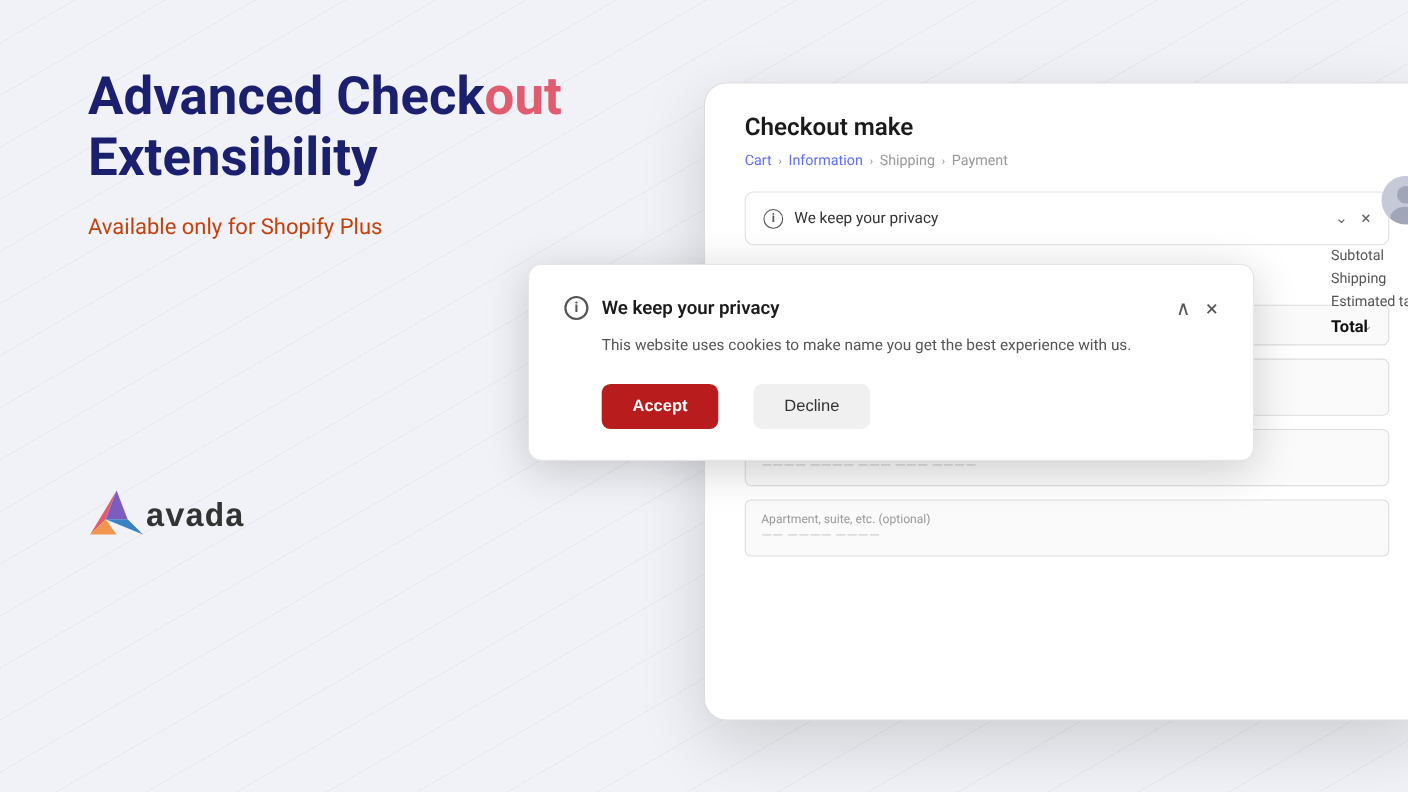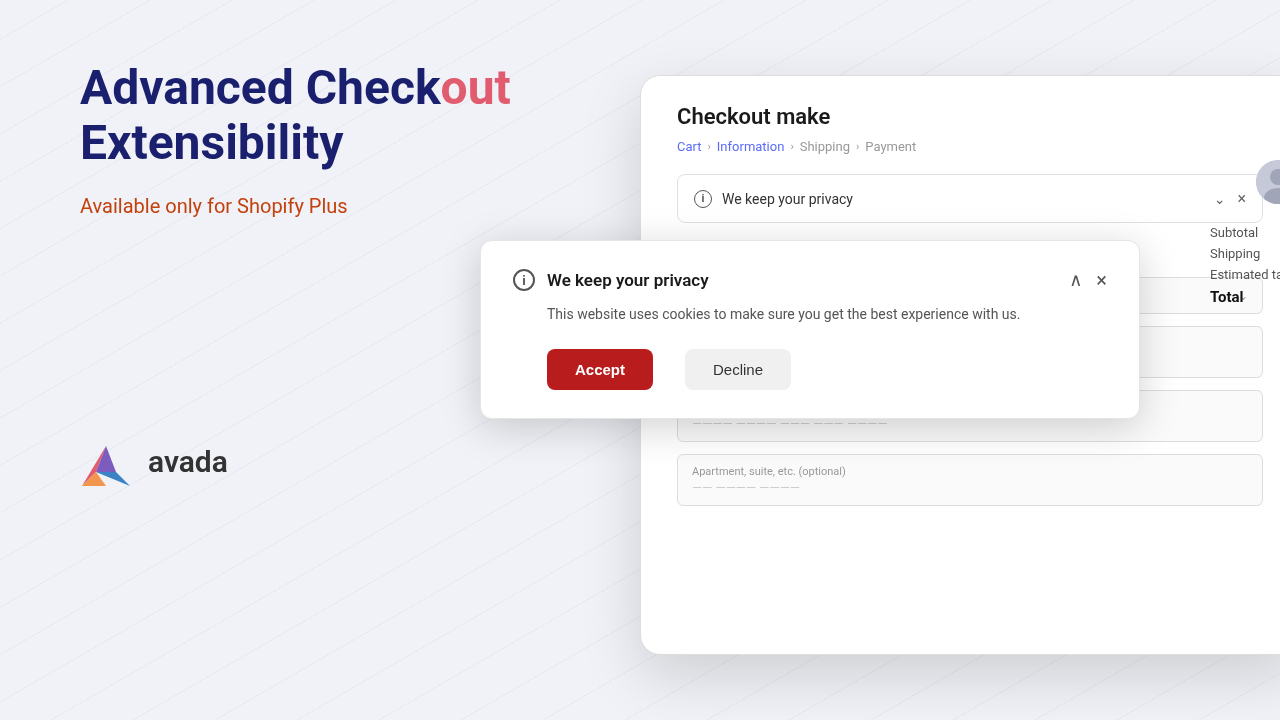--- a/index.html
+++ b/index.html
@@ -52,24 +52,25 @@
 
     .subheadline {
       font-size: 20px;
       color: #c2410c;
       margin-bottom: 104px;
     }
 
     
     .avada-logo {
       display: flex;
-      align-items: flex-start;
-      gap: 16px;
+      align-items: flex-end;
+      gap: 0;
       margin-top: auto;
       margin-bottom: 40px;
+      font-family: Liberation Mono, monospace;
     }
 
     .avada-triangle {
       width: 52px;
       height: 44px;
     }
 
     .avada-text {
       font-size: 30px;
       font-weight: 600;
@@ -488,18 +489,18 @@
   <div class="modal-header">
     <div class="modal-header-left">
       <div class="info-icon">i</div>
       <div class="modal-title">We keep your privacy</div>
     </div>
     <div class="modal-header-actions">
       <span class="modal-chevron">∧</span>
       <span class="modal-close">×</span>
     </div>
   </div>
-  <div class="modal-body">This website uses cookies to make sure you get the best experience with us.</div>
+  <div class="modal-body">This website uses cookies to make name you get the best experience with us.</div>
   <div class="modal-footer">
     <button class="btn-accept">Accept</button>
     <button class="btn-decline">Decline</button>
   </div>
 </div>
 
 </body></html>

